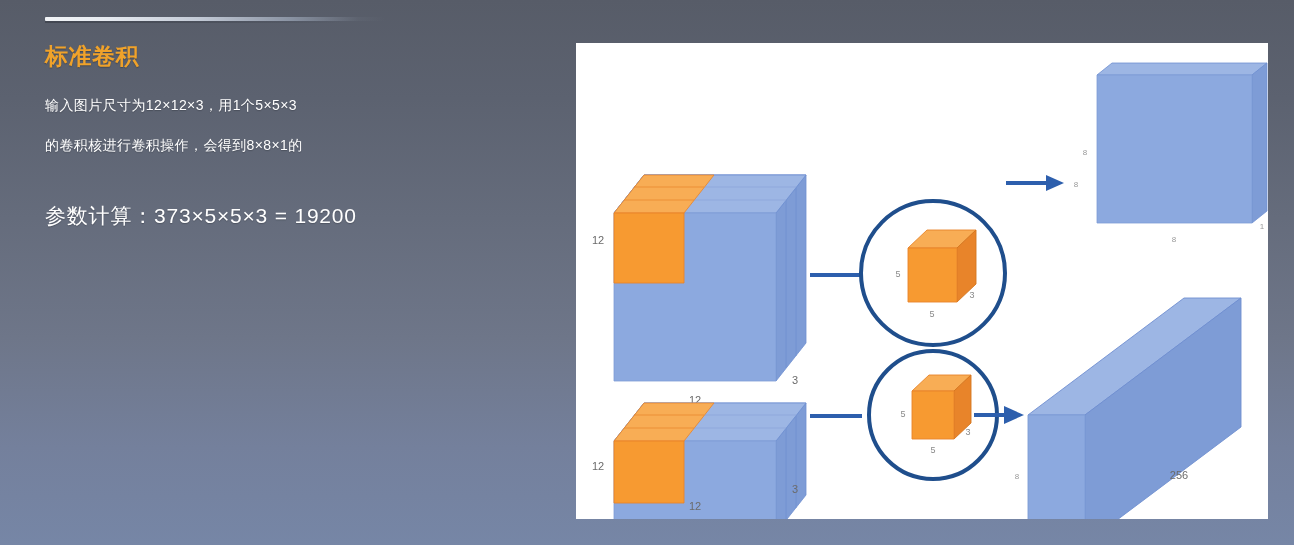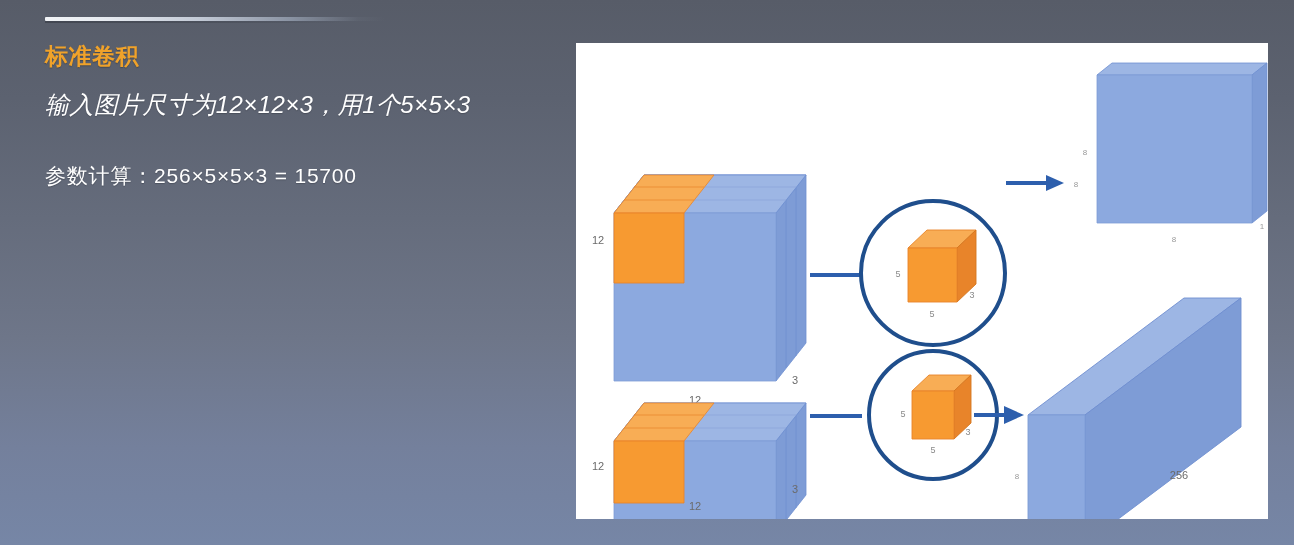--- a/index.html
+++ b/index.html
@@ -53,26 +53,25 @@
     font-size: 23px;
     font-weight: 700;
     letter-spacing: 0.5px;
     line-height: 1.2;
     margin-bottom: 14px;
     text-shadow: 0 1px 1px rgba(30,33,40,0.35);
   }
 
   .body-line {
     color: #ffffff;
-    font-size: 24px;
+    font-size: 14px;
     line-height: 40px;
     letter-spacing: 0.4px;
     white-space: nowrap;
     text-shadow: 0 1px 1px rgba(30,33,40,0.30);
-    font-style: italic;
   }
 
   #spacer-line { height: 34px; }
 
   #params-line {
     color: #ffffff;
     font-size: 21px;
     letter-spacing: 0.8px;
     line-height: 34px;
     white-space: nowrap;
@@ -117,24 +116,25 @@
 <div id="slide">
 
   <div id="title-rule"></div>
   <div id="title-rule-shadow"></div>
 
   <div id="text-col">
 
     <div id="heading">标准卷积</div>
 
     <div class="body-line">输入图片尺寸为12×12×3，用1个5×5×3</div>
+    <div class="body-line">的卷积核进行卷积操作，会得到8×8×1的</div>
 
     <div id="spacer-line"></div>
 
-    <div id="params-line">参数计算：256×5×5×3 = 15700</div>
+    <div id="params-line">参数计算：373×5×5×3 = 19200</div>
   </div>
 
   <div id="figure-panel">
     <svg id="figure-svg" viewBox="0 0 692 476" xmlns="http://www.w3.org/2000/svg">
 
       <g>
 
         <g>
           <polygon points="38,170 68,132 230,132 200,170" fill="#9db6e4" stroke="#7e9cd6" stroke-width="0.8"></polygon>
           <polygon points="38,170 68,132 230,132 200,170" fill="none" stroke="#6f8fd0" stroke-width="0.6"></polygon>

